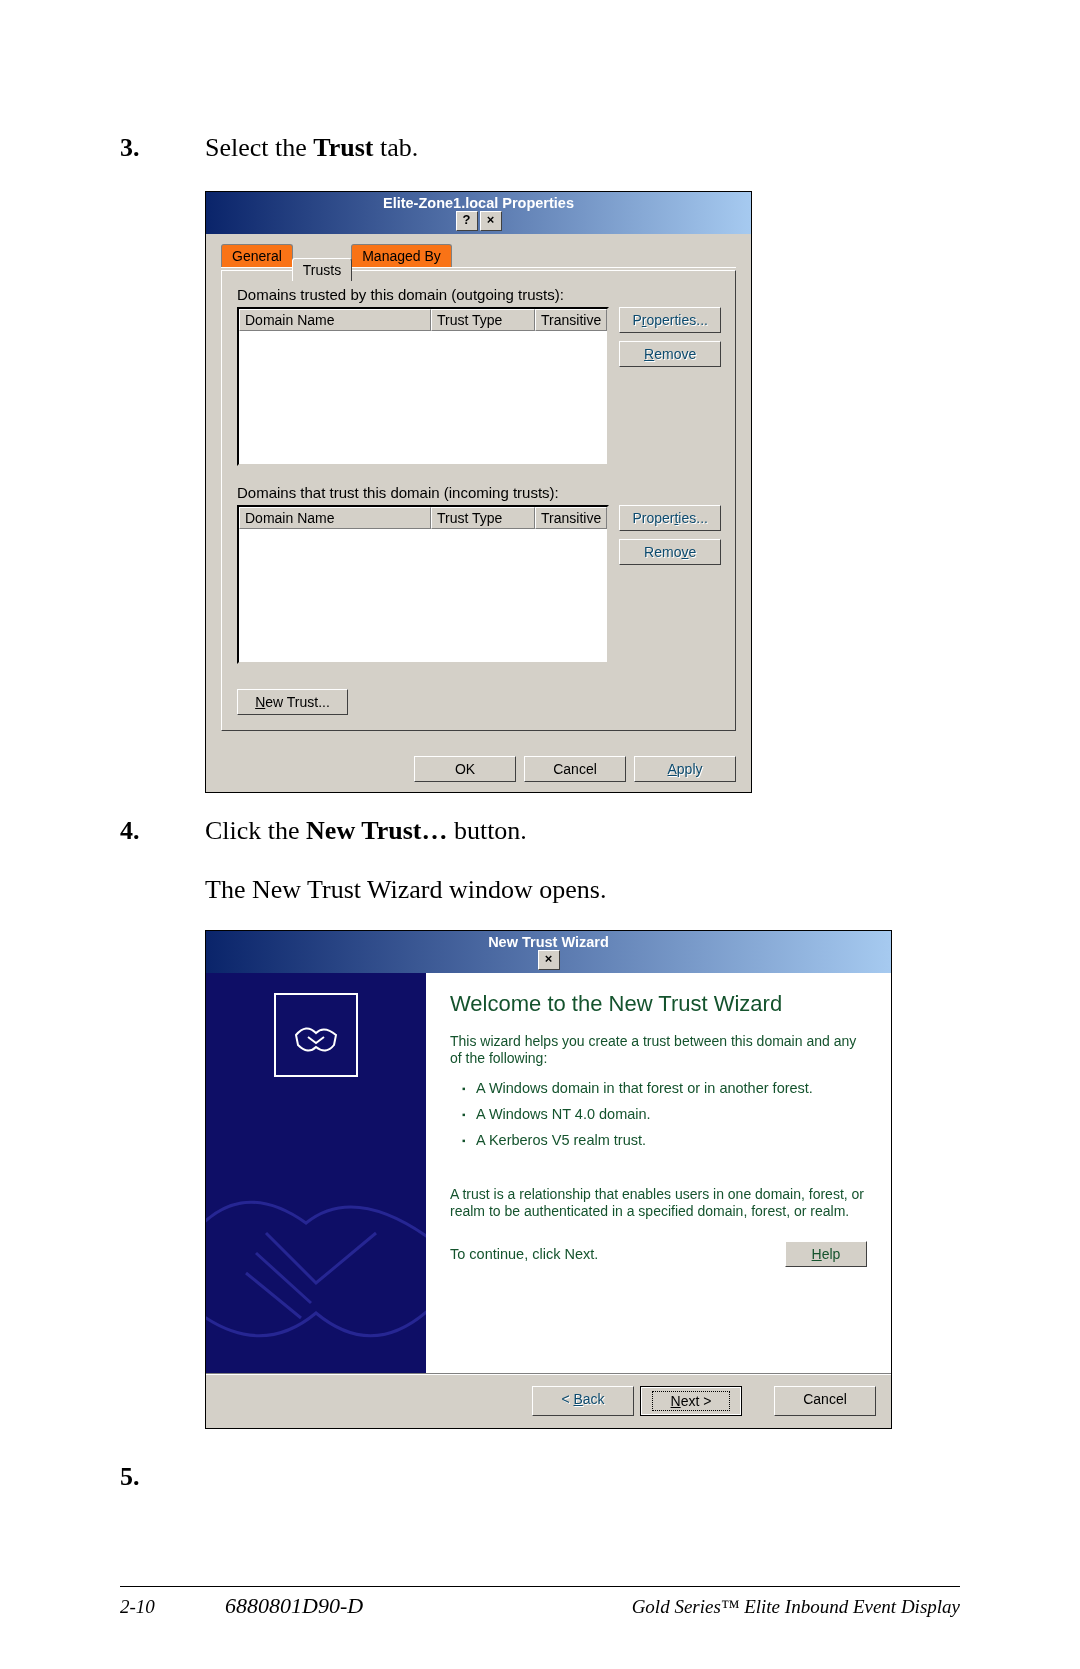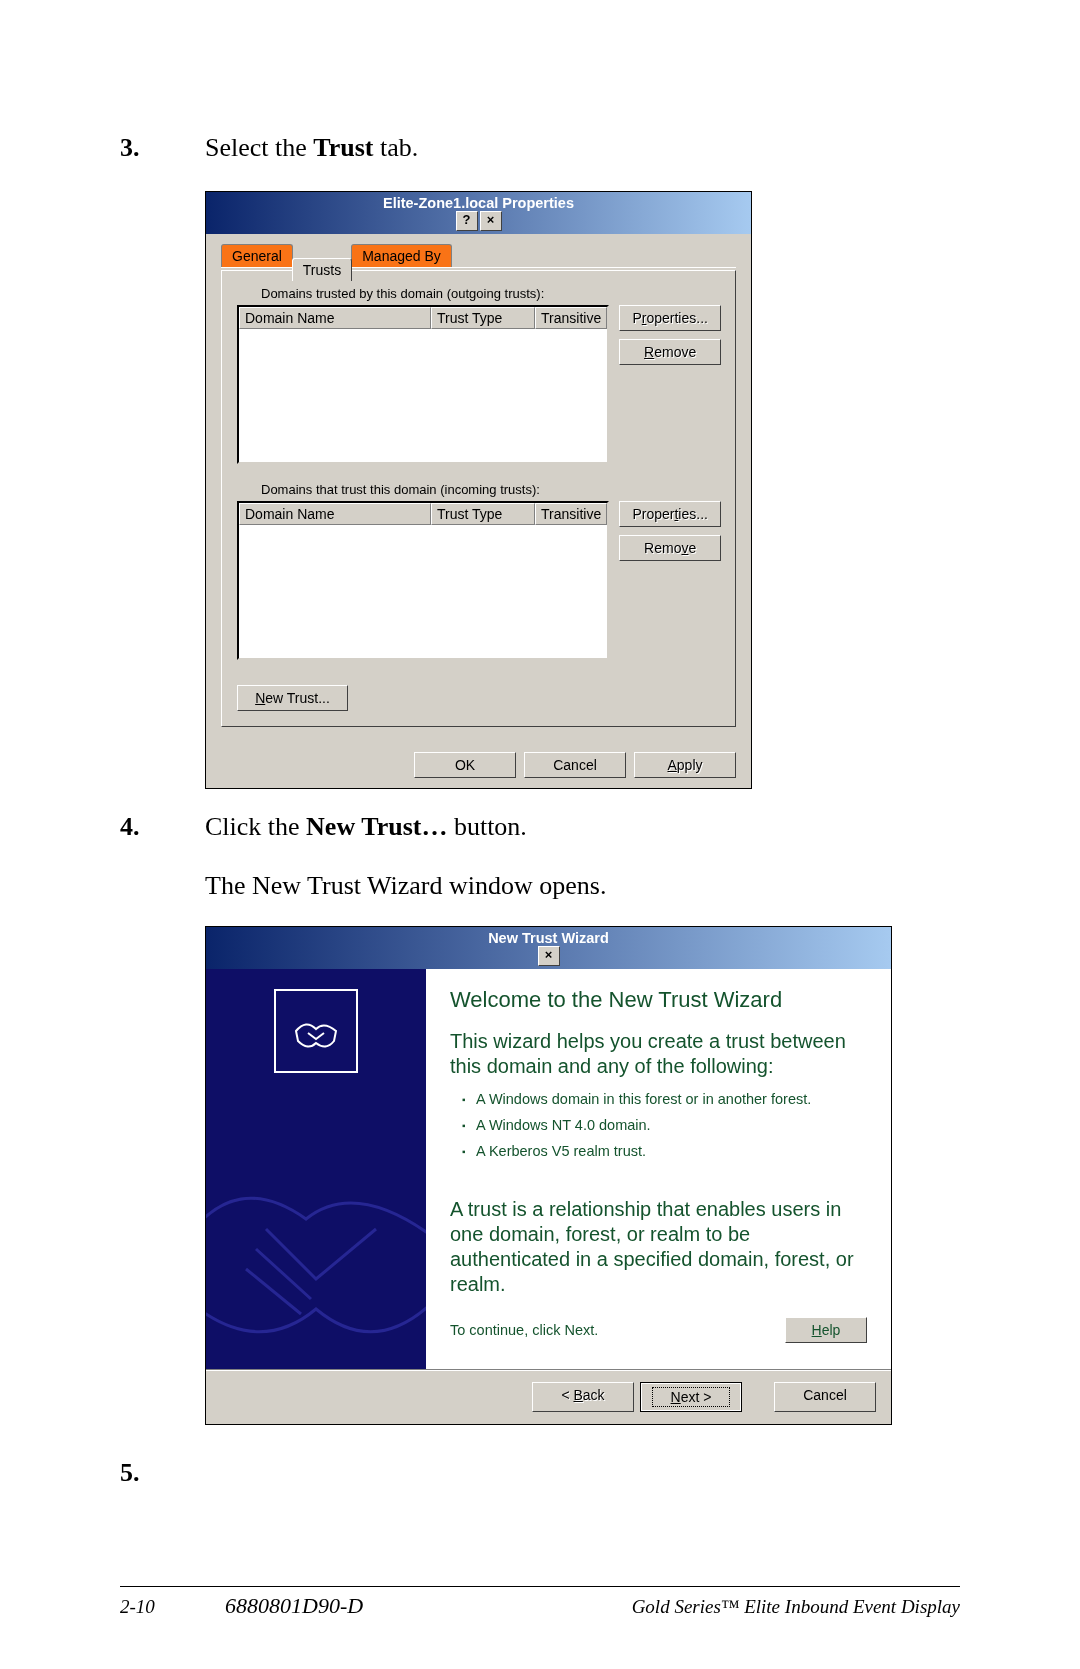--- a/index.html
+++ b/index.html
@@ -89,21 +89,21 @@
     top: 14px;
     z-index: 2;
   }
   .tab-content {
     border: 1px solid #fff;
     border-right-color: #404040;
     border-bottom-color: #404040;
     padding: 15px;
     background: #d4d0c8;
   }
-  .section-label { margin-bottom: 4px; font-size: 13px; margin-left: 24px; }
+  .section-label { margin-bottom: 4px; font-size: 15px; }
   .row2 { display: flex; gap: 10px; margin-bottom: 18px; }
   .listbox {
     background: #fff;
     border: 2px inset #d4d0c8;
     border-top-color: #404040;
     border-left-color: #404040;
     width: 380px;
     height: 155px;
   }
   .listhead { display: flex; }
@@ -123,21 +123,21 @@
     width: 96px;
     padding: 4px 2px;
     background: #d4d0c8;
     border: 1px solid #fff;
     border-right-color: #404040;
     border-bottom-color: #404040;
     font-family: Tahoma, sans-serif;
     font-size: 14px;
     text-align: center;
   }
-  .winbtn.disabled { color: #000000; text-shadow: 1px 1px 0 #fff; }
+  .winbtn.disabled { color: #0c4a6e; text-shadow: 1px 1px 0 #fff; }
   .winbtn u { text-decoration: underline; }
   .newtrust-row { margin-top: 25px; }
   .newtrust-btn { width: 105px; }
   .dlg-bottom {
     display: flex; justify-content: flex-end; gap: 8px;
     padding: 10px 15px;
   }
   .dlg-bottom .winbtn { width: 96px; }
   
   .wiz {
@@ -167,21 +167,21 @@
   }
   .handshake-frame svg { width: 60px; height: 60px; }
   .bighand {
     position: absolute;
     width: 280px; height: 280px;
     top: 120px; left: -30px;
     opacity: 0.55;
   }
   .wiz-main { flex: 1; padding: 18px 24px 10px 24px; background: #fff; color: #14532d; position: relative; }
   .wiz-title { font-family: Tahoma, sans-serif; font-size: 22px; margin-bottom: 16px; }
-  .wiz-p { font-size: 20px; margin-bottom: 12px; line-height: 1.25; }
+  .wiz-p { font-size: 14px; margin-bottom: 12px; line-height: 1.25; }
   .wiz-ul { margin: 0 0 14px 12px; padding: 0; }
   .wiz-li { list-style: none; font-size: 14.5px; margin-bottom: 10px; padding-left: 14px; position: relative; }
   .wiz-li::before { content: "▪"; position: absolute; left: 0; font-size: 10px; top: 3px; }
   .wiz-cont-row { display: flex; justify-content: space-between; align-items: center; margin-top: 20px; }
   .wiz-footer {
     border-top: 1px solid #808080;
     box-shadow: 0 1px 0 #fff inset;
     padding: 12px 15px;
     display: flex; justify-content: flex-end; gap: 6px;
     background: #d4d0c8;
@@ -301,21 +301,21 @@
         </div>
         <svg class="bighand" viewBox="0 0 280 280">
           <path d="M10 150 Q60 80 130 130 Q180 90 260 150 L260 210 Q200 270 140 220 Q80 270 10 210 Z" fill="none" stroke="#3a3ab8" stroke-width="3"></path>
           <path d="M90 140 L140 190 L200 140 M80 160 L135 210 M70 180 L125 225" fill="none" stroke="#3a3ab8" stroke-width="3"></path>
         </svg>
       </div>
       <div class="wiz-main">
         <div class="wiz-title">Welcome to the New Trust Wizard</div>
         <div class="wiz-p">This wizard helps you create a trust between this domain and any of the following:</div>
         <ul class="wiz-ul">
-          <li class="wiz-li">A Windows domain in this forest or in another forest.</li>
+          <li class="wiz-li">A Windows domain in that forest or in another forest.</li>
           <li class="wiz-li">A Windows NT 4.0 domain.</li>
           <li class="wiz-li">A Kerberos V5 realm trust.</li>
         </ul>
         <div class="wiz-p" style="margin-top:38px">A trust is a relationship that enables users in one domain, forest, or realm to be authenticated in a specified domain, forest, or realm.</div>
         <div class="wiz-cont-row">
           <span>To continue, click Next.</span>
           <div class="winbtn" style="width:76px"><u>H</u><span>elp</span></div>
         </div>
       </div>
     </div>

